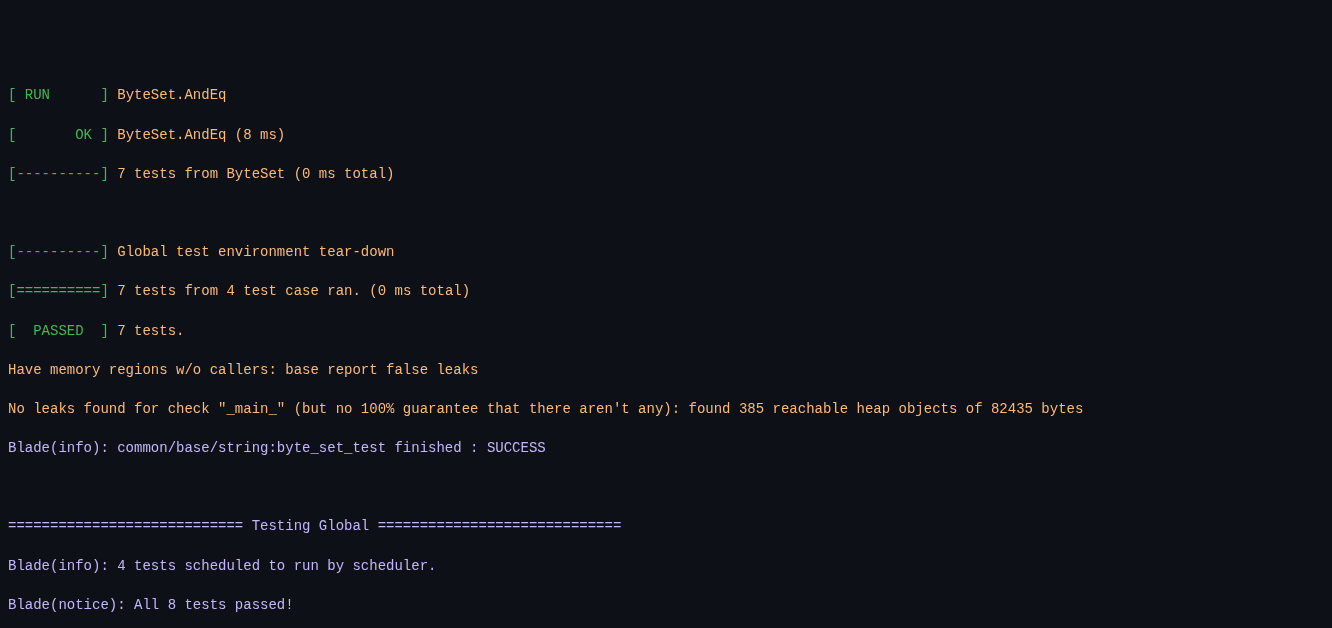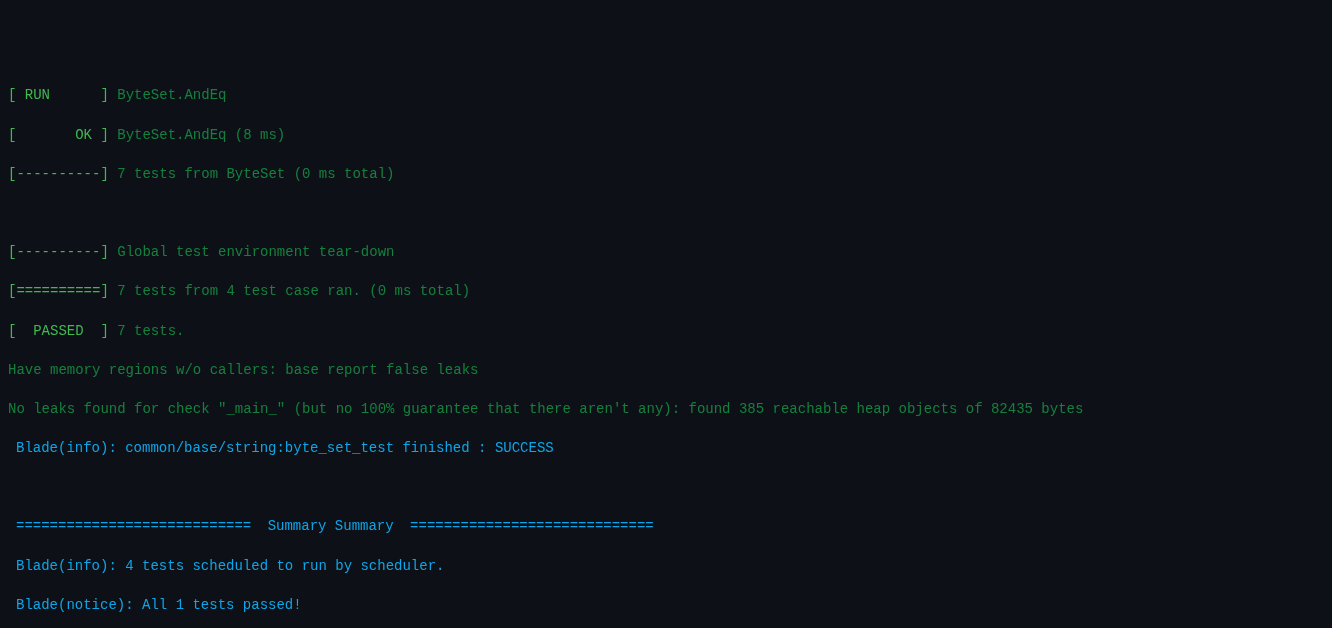--- a/index.html
+++ b/index.html
@@ -8,42 +8,42 @@
     background: #0d1117;
     font-family: "Courier New", Consolas, monospace;
     font-size: 14px;
     line-height: 1.4;
     color: #c9d1d9;
     white-space: pre;
     overflow-x: auto;
   }
   .line { display: block; }
   .green { color: #3fb950; }
-  .cyan  { color: #0ea5e9; margin-left: 8px; }
-  .white { color: #15803d; }
+  .cyan  { color: #c4b5fd; }
+  .white { color: #fdba74; }
 </style>
 </head>
 <body>
 
 
 
 <div class="line"><span class="green">[ RUN      ]</span><span class="white"> ByteSet.AndEq</span></div>
 <div class="line"><span class="green">[       OK ]</span><span class="white"> ByteSet.AndEq (8 ms)</span></div>
 <div class="line"><span class="green">[----------]</span><span class="white"> 7 tests from ByteSet (0 ms total)</span></div>
 <div class="line"> </div>
 <div class="line"><span class="green">[----------]</span><span class="white"> Global test environment tear-down</span></div>
 <div class="line"><span class="green">[==========]</span><span class="white"> 7 tests from 4 test case ran. (0 ms total)</span></div>
 <div class="line"><span class="green">[  PASSED  ]</span><span class="white"> 7 tests.</span></div>
 <div class="line white">Have memory regions w/o callers: base report false leaks</div>
 <div class="line white">No leaks found for check "_main_" (but no 100% guarantee that there aren't any): found 385 reachable heap objects of 82435 bytes</div>
 <div class="line cyan">Blade(info): common/base/string:byte_set_test finished : SUCCESS</div>
 <div class="line"> </div>
-<div class="line"><span class="cyan">============================ </span><span class="cyan">Summary Summary</span><span class="cyan"> =============================</span></div>
+<div class="line"><span class="cyan">============================ </span><span class="cyan">Testing Global</span><span class="cyan"> =============================</span></div>
 <div class="line cyan">Blade(info): 4 tests scheduled to run by scheduler.</div>
-<div class="line cyan">Blade(notice): All 1 tests passed!</div>
+<div class="line cyan">Blade(notice): All 8 tests passed!</div>
 
 
 
 
 
 
 
 
 
 

